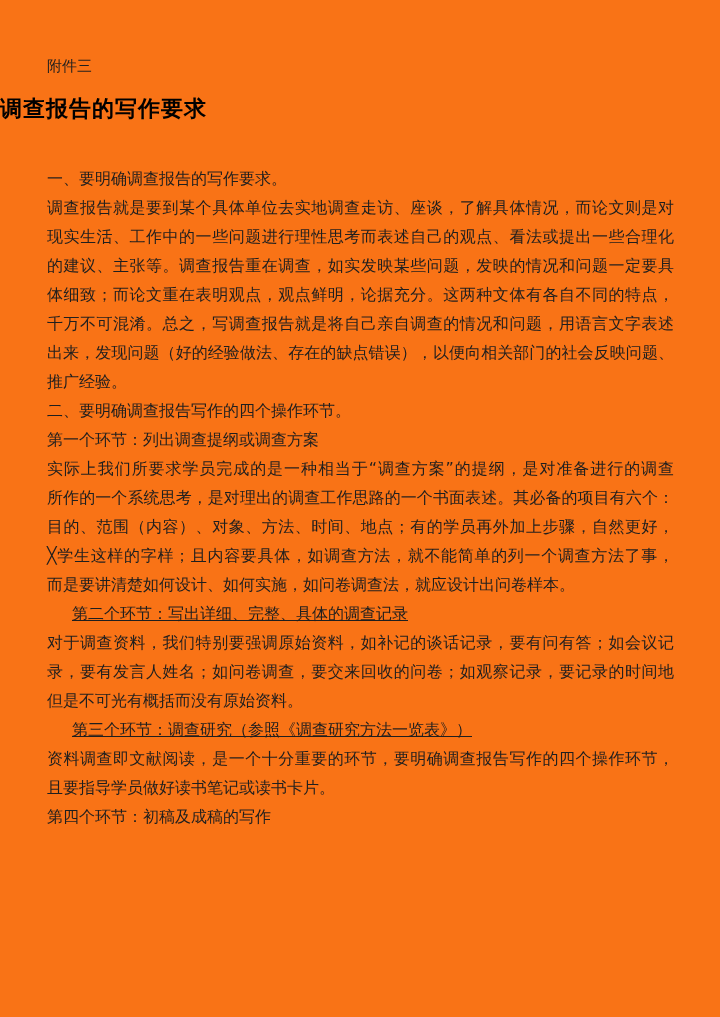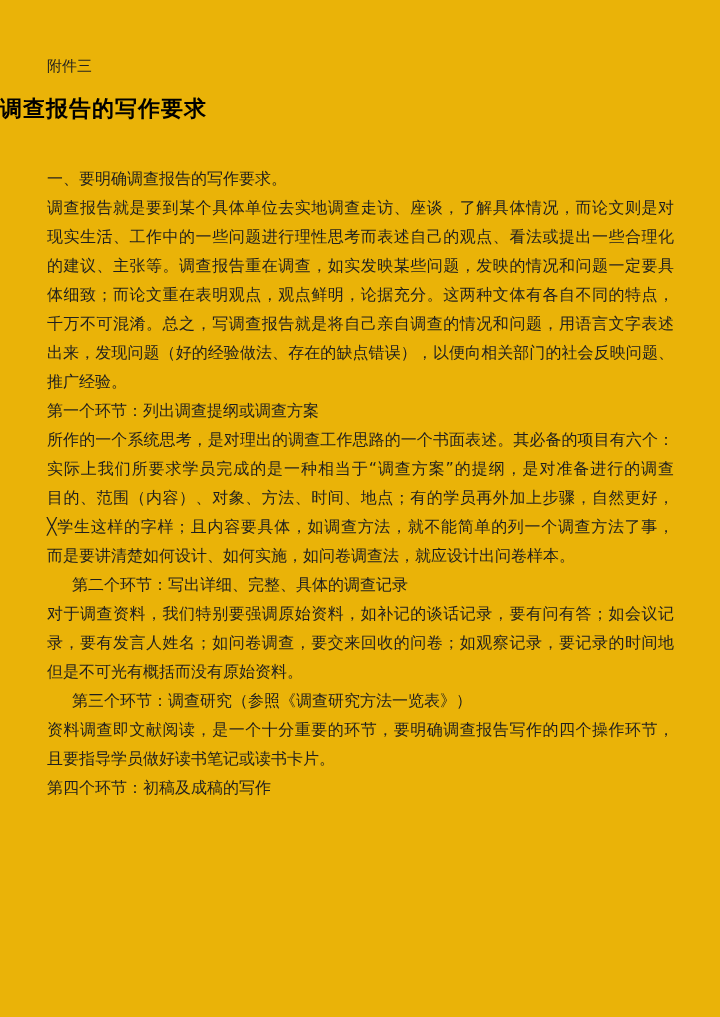--- a/index.html
+++ b/index.html
@@ -4,21 +4,21 @@
 <style>
   html, body {
     margin: 0;
     padding: 0;
     background: #ffffff;
   }
   .page {
     position: relative;
     width: 720px;
     height: 1017px;
-    background: #eab308;
+    background: #f97316;
     font-family: "DejaVu Sans", sans-serif;
     color: #1f1f1f;
     overflow: hidden;
     box-sizing: border-box;
   }
   .attachment-label {
     position: absolute;
     top: 56px;
     left: 47px;
     font-size: 15px;
@@ -50,42 +50,44 @@
     white-space: pre-wrap;
     text-align: left;
   }
   .line.fill {
     text-align: justify;
     text-align-last: justify;
     -moz-text-align-last: justify;
   }
   .line.indent {
     padding-left: 25px;
+    text-decoration: underline;
   }
 </style>
 </head>
 <body>
 
 <div class="page">
   <div class="attachment-label">附件三</div>
 
   <div class="doc-title">调查报告的写作要求</div>
 
   <div class="doc-body">
       <div class="line">一、要明确调查报告的写作要求。</div>
       <div class="line fill">调查报告就是要到某个具体单位去实地调查走访、座谈，了解具体情况，而论文则是对</div>
       <div class="line fill">现实生活、工作中的一些问题进行理性思考而表述自己的观点、看法或提出一些合理化</div>
       <div class="line fill">的建议、主张等。调查报告重在调查，如实发映某些问题，发映的情况和问题一定要具</div>
       <div class="line fill">体细致；而论文重在表明观点，观点鲜明，论据充分。这两种文体有各自不同的特点，</div>
       <div class="line fill">千万不可混淆。总之，写调查报告就是将自己亲自调查的情况和问题，用语言文字表述</div>
       <div class="line fill">出来，发现问题（好的经验做法、存在的缺点错误），以便向相关部门的社会反映问题、</div>
       <div class="line">推广经验。</div>
+      <div class="line">二、要明确调查报告写作的四个操作环节。</div>
       <div class="line">第一个环节：列出调查提纲或调查方案</div>
+      <div class="line fill">实际上我们所要求学员完成的是一种相当于“调查方案”的提纲，是对准备进行的调查</div>
       <div class="line fill">所作的一个系统思考，是对理出的调查工作思路的一个书面表述。其必备的项目有六个：</div>
-      <div class="line fill">实际上我们所要求学员完成的是一种相当于“调查方案”的提纲，是对准备进行的调查</div>
       <div class="line fill">目的、范围（内容）、对象、方法、时间、地点；有的学员再外加上步骤，自然更好，</div>
       <div class="line fill">╳学生这样的字样；且内容要具体，如调查方法，就不能简单的列一个调查方法了事，</div>
       <div class="line">而是要讲清楚如何设计、如何实施，如问卷调查法，就应设计出问卷样本。</div>
       <div class="line indent">第二个环节：写出详细、完整、具体的调查记录</div>
       <div class="line fill">对于调查资料，我们特别要强调原始资料，如补记的谈话记录，要有问有答；如会议记</div>
       <div class="line fill">录，要有发言人姓名；如问卷调查，要交来回收的问卷；如观察记录，要记录的时间地</div>
       <div class="line">但是不可光有概括而没有原始资料。</div>
       <div class="line indent">第三个环节：调查研究（参照《调查研究方法一览表》）</div>
       <div class="line fill">资料调查即文献阅读，是一个十分重要的环节，要明确调查报告写作的四个操作环节，</div>
       <div class="line">且要指导学员做好读书笔记或读书卡片。</div>

